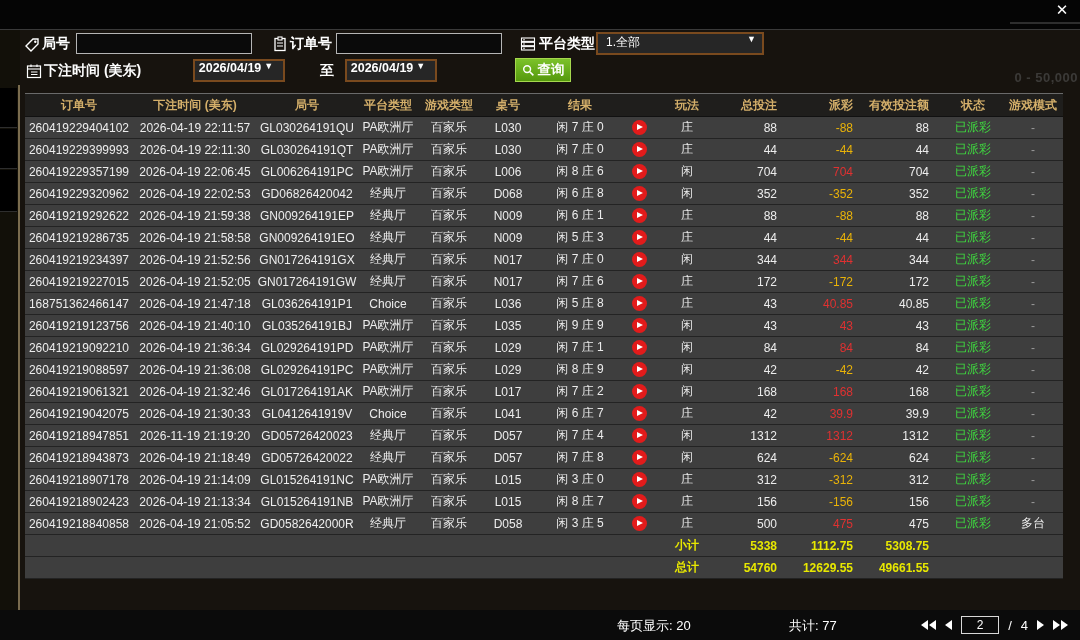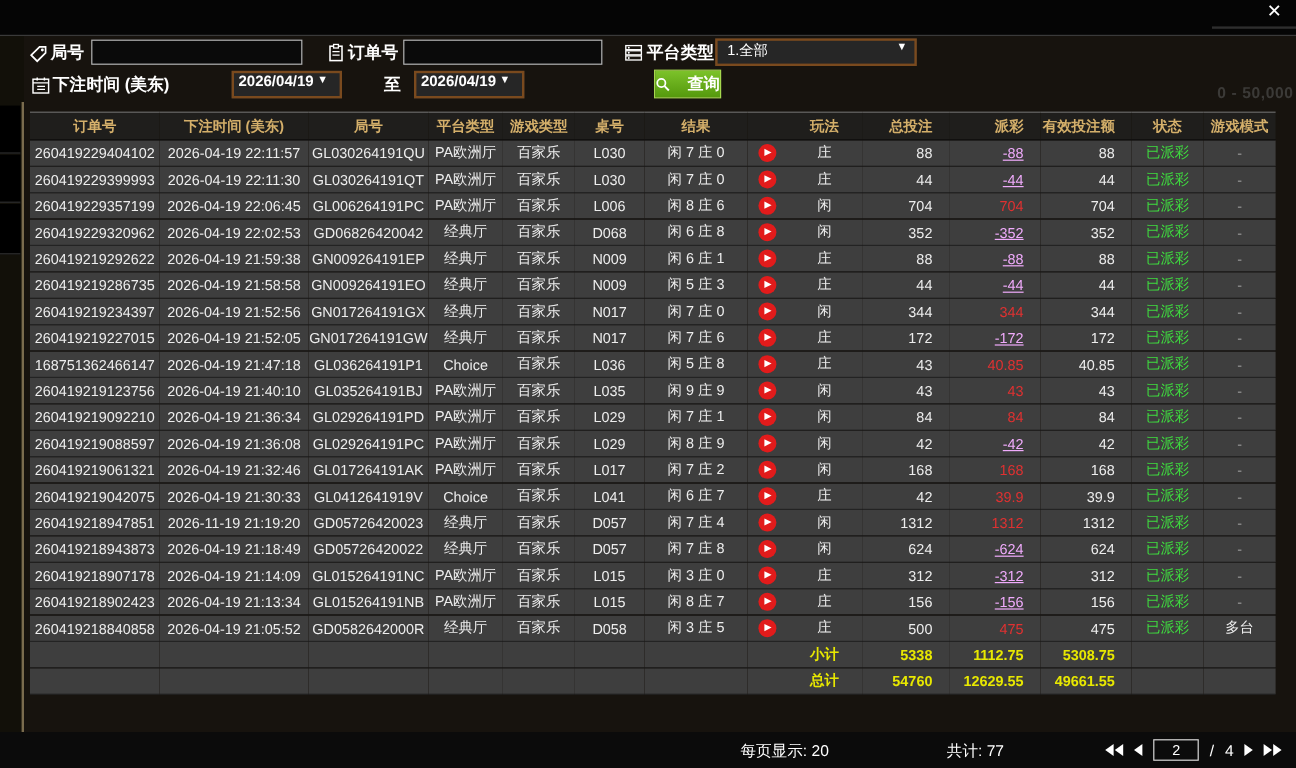--- a/index.html
+++ b/index.html
@@ -47,21 +47,21 @@
   
   .table-wrap { position:absolute; left:25px; top:93px; width:1038px; }
   table { width:100%; border-collapse:collapse; table-layout:fixed; font-size:12px; }
   thead th { background:#1f1e1c; color:#d4af6a; font-weight:bold; height:23px;
     border-top:1px solid #6a6a6a; border-bottom:1px solid #111; white-space:nowrap;
     overflow:hidden; text-align:center; }
   tbody td { background:#3e3e3e; color:#ededed; height:22px; border-bottom:1px solid #232323;
     text-align:center; white-space:nowrap; overflow:hidden; }
   td.num, th.num { text-align:right; padding-right:14px; }
   td.pos { color:#e03131; }
-  td.neg { color:#f0abfc;text-decoration:underline; }
+  td.neg { color:#eab308; }
   td.status { color:#3fdc3f; }
   td.dim { color:#9a9a9a; }
   tr.sum td { color:#e8e800; font-weight:bold; background:#3e3e3e; }
   .play-btn { display:inline-block; width:15px; height:15px; border-radius:50%;
     background:#e21b1b; position:relative; vertical-align:middle; cursor:pointer; }
   .play-btn::after { content:""; position:absolute; left:5.5px; top:4px;
     border-left:6px solid #fff; border-top:3.5px solid transparent; border-bottom:3.5px solid transparent; }
 
   
   .pg-item { position:absolute; top:7px; font-size:13px; color:#fff; white-space:nowrap; }
@@ -134,21 +134,21 @@
   <span class="f-label" style="left:24px; top:32px;">下注时间 (美东)</span>
   <div class="sel-box date-box" style="left:173px; top:29px; width:92px;">
     <span class="sel-txt">2026/04/19</span>
     <span class="caret">▼</span>
   </div>
   <span class="f-label" style="left:300px; top:32px;">至</span>
   <div class="sel-box date-box" style="left:325px; top:29px; width:92px;">
     <span class="sel-txt">2026/04/19</span>
     <span class="caret">▼</span>
   </div>
-  <div class="query-btn" style="left:525px; top:28px;justify-content:space-between;">
+  <div class="query-btn" style="left:495px; top:28px;">
     <svg viewBox="0 0 16 16">
         <circle cx="6.3" cy="6.3" r="4.2" fill="none" stroke="#fff" stroke-width="1.8"></circle>
         <line x1="9.6" y1="9.6" x2="14" y2="14" stroke="#fff" stroke-width="2"></line>
       </svg>
     <span>查询</span>
   </div>
 </div>
 
 <div class="left-col">
   <div class="lbox lbox1"></div>

